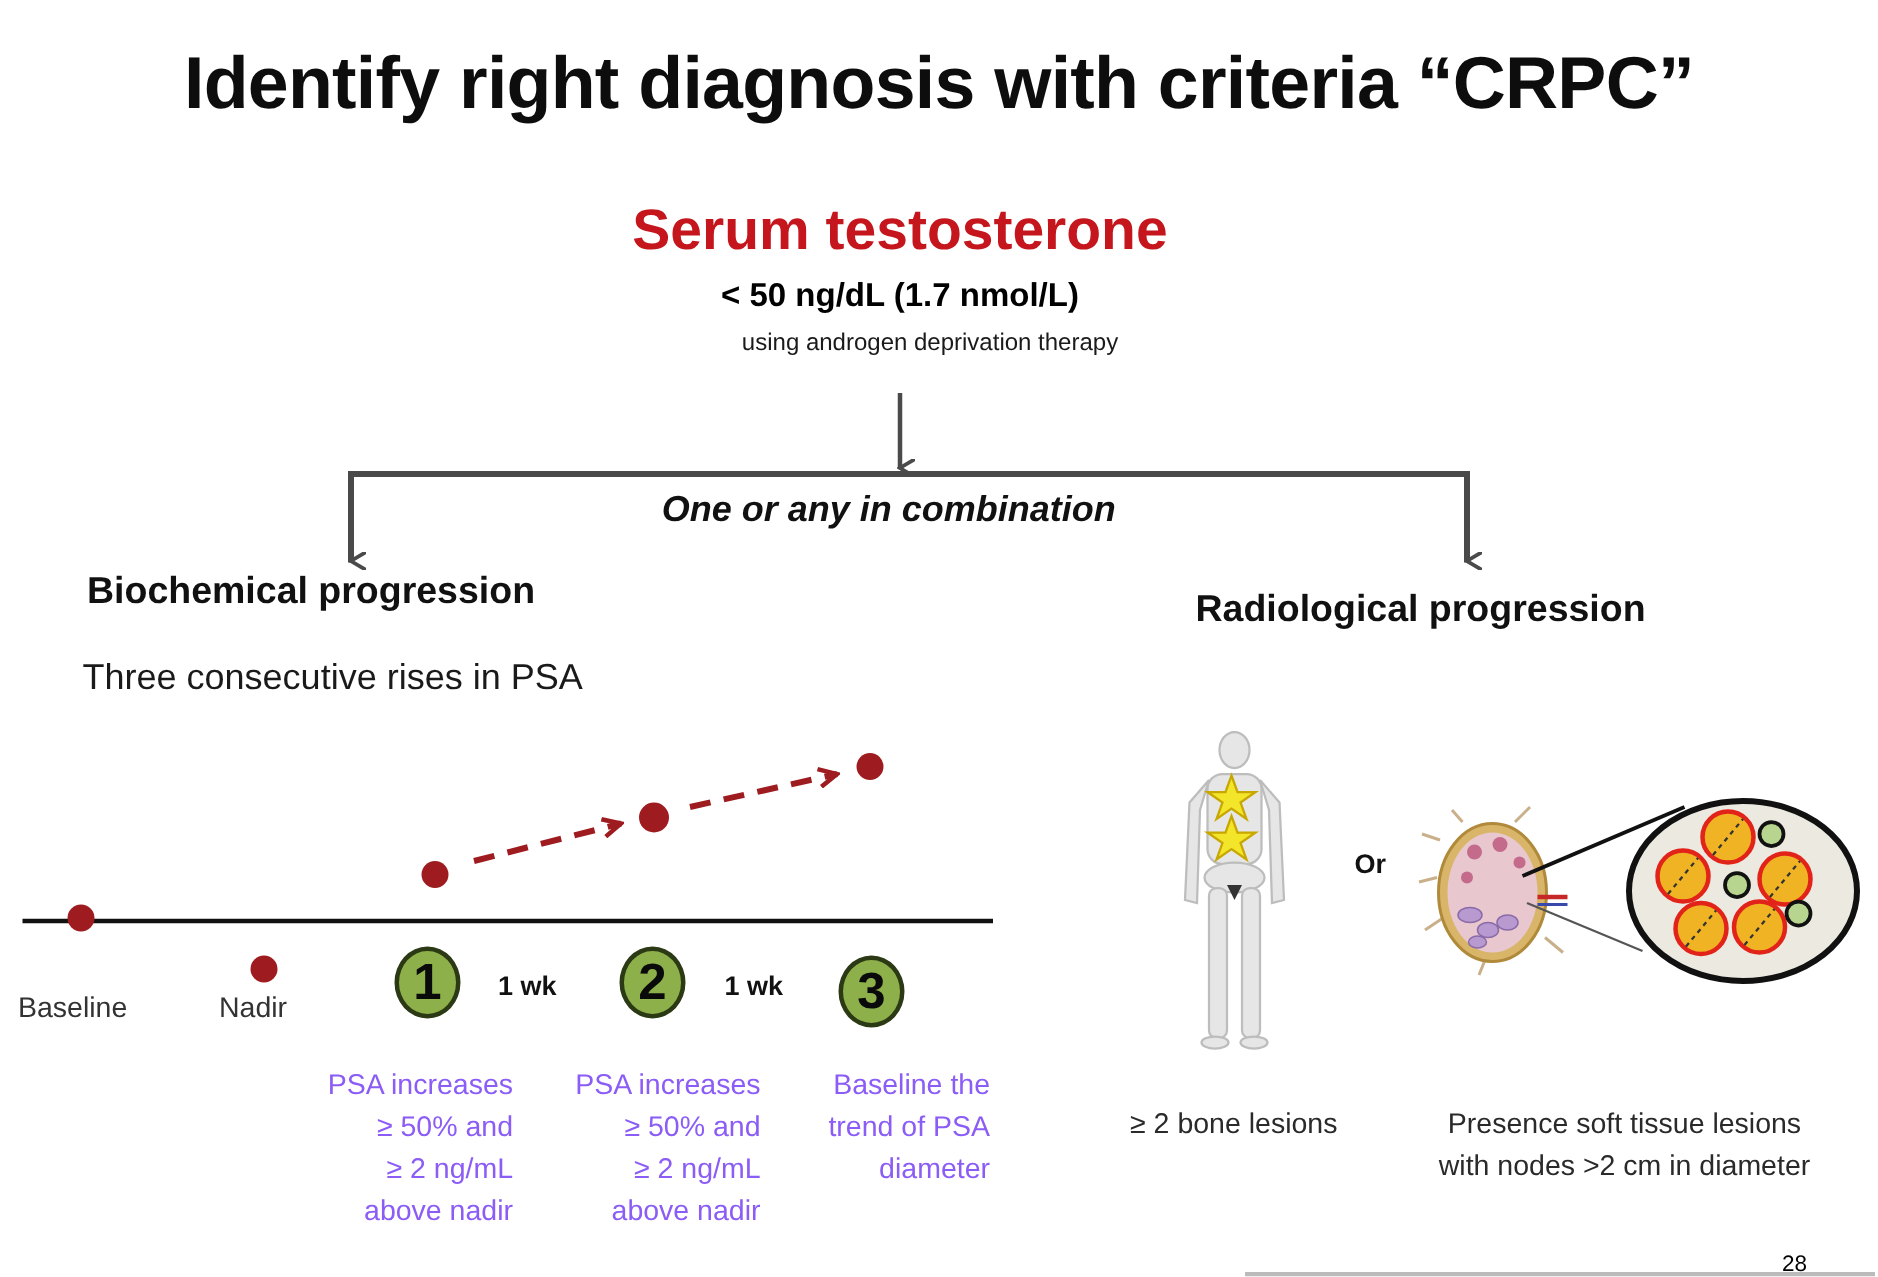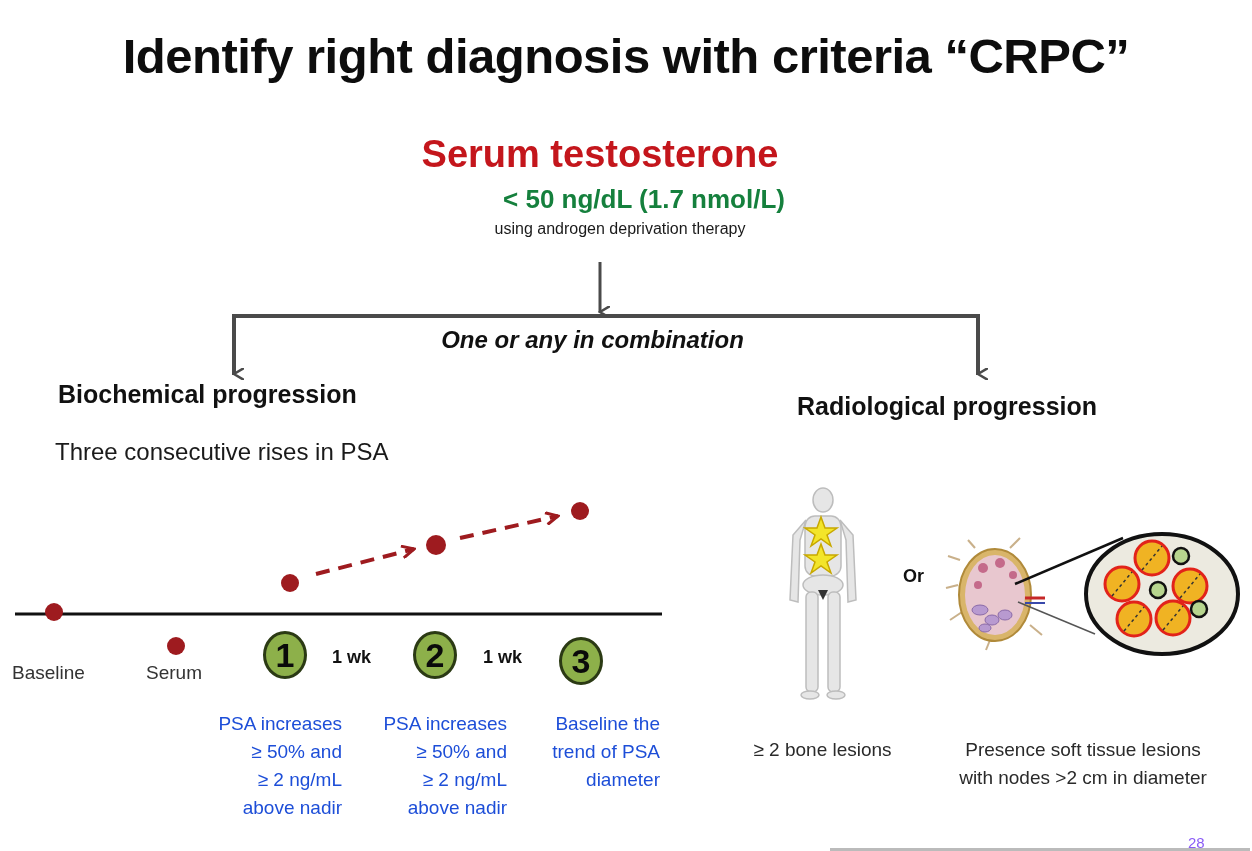--- a/index.html
+++ b/index.html
@@ -2,49 +2,49 @@
 <html><head>
 <meta charset="utf-8">
 <style>
   html, body { margin: 0; padding: 0; background: #ffffff; }
   body { width: 1252px; height: 851px; position: relative; overflow: hidden;
          font-family: "Liberation Sans", "DejaVu Sans", sans-serif; color: #111; }
   .abs { position: absolute; }
   .title { left: 0; top: 28px; width: 1252px; text-align: center; font-size: 49px; font-weight: bold;
            letter-spacing: -0.5px; color: #0d0d0d; }
   .serum { left: 0; top: 133px; width: 1200px; text-align: center; font-size: 38px; font-weight: bold; color: #c4161c; }
-  .level { left: 0; top: 184px; width: 1200px; text-align: center; font-size: 26px; font-weight: bold; color: #15803d; padding-left: 44px; }
+  .level { left: 0; top: 184px; width: 1200px; text-align: center; font-size: 22px; font-weight: bold; color: #000000; }
   .adt { left: 0; top: 220px; width: 1240px; text-align: center; font-size: 16px; color: #1a1a1a; }
   .combo { left: 0; top: 326px; width: 1185px; text-align: center; font-size: 24px; font-weight: bold; font-style: italic; color: #111; }
   .sec-head { font-size: 25px; font-weight: bold; color: #111; }
   .bio-head { left: 58px; top: 380px; }
   .rad-head { left: 797px; top: 392px; }
   .bio-sub { left: 55px; top: 438px; font-size: 24px; color: #1a1a1a; }
   .lbl { font-size: 19px; color: #333; }
   .baseline-lbl { left: 12px; top: 662px; }
   .nadir-lbl { left: 146px; top: 662px; }
   .wk { font-size: 18px; font-weight: bold; color: #111; }
   .wk1 { left: 332px; top: 647px; }
   .wk2 { left: 483px; top: 647px; }
   .badge { width: 44px; height: 48px; border-radius: 50%; background: #8db04a; border: 3px solid #2b3a14;
            box-sizing: border-box; display: flex; align-items: center; justify-content: center;
            font-size: 34px; font-weight: bold; color: #0a0a0a; }
   .b1 { left: 263px; top: 631px; }
   .b2 { left: 413px; top: 631px; }
   .b3 { left: 559px; top: 637px; }
-  .crit { font-size: 19px; color: #1d4ed8; line-height: 28px; text-align: right; }
+  .crit { font-size: 19px; color: #8b5cf6; line-height: 28px; text-align: right; }
   .crit div { white-space: nowrap; }
   .c1 { left: 190px; top: 710px; width: 152px; }
   .c2 { left: 355px; top: 710px; width: 152px; }
   .c3 { left: 510px; top: 710px; width: 150px; }
   .rad-txt { font-size: 19px; color: #2a2a2a; line-height: 28px; text-align: center; }
   .r1 { left: 735px; top: 736px; width: 175px; }
   .r2 { left: 928px; top: 736px; width: 310px; }
   .or-lbl { left: 903px; top: 566px; font-size: 18px; font-weight: bold; color: #111; }
-  .page-num { left: 1188px; top: 834px; font-size: 15px; color: #8b5cf6; }
+  .page-num { left: 1188px; top: 834px; font-size: 15px; color: #000000; }
   .footer-clip { left: 830px; top: 843px; width: 420px; height: 8px; overflow: hidden; }
   .footer-clip span { display: block; height: 3px; margin-top: 5px; background: #bbb; }
   svg { position: absolute; left: 0; top: 0; }
 </style>
 </head>
 <body>
 
 <svg width="1252" height="851" viewBox="0 0 1252 851">
   <defs>
     <marker id="ahGray" markerWidth="12" markerHeight="12" refX="6" refY="10" orient="auto" markerUnits="userSpaceOnUse">
@@ -139,21 +139,21 @@
 
 <div class="abs title">Identify right diagnosis with criteria “CRPC”</div>
 <div class="abs serum">Serum testosterone</div>
 <div class="abs level">&lt; 50 ng/dL (1.7 nmol/L)</div>
 <div class="abs adt">using androgen deprivation therapy</div>
 <div class="abs combo">One or any in combination</div>
 
 <div class="abs sec-head bio-head">Biochemical progression</div>
 <div class="abs bio-sub">Three consecutive rises in PSA</div>
 <div class="abs lbl baseline-lbl">Baseline</div>
-<div class="abs lbl nadir-lbl">Serum</div>
+<div class="abs lbl nadir-lbl">Nadir</div>
 
 <div class="abs badge b1">1</div>
 <div class="abs wk wk1">1 wk</div>
 <div class="abs badge b2">2</div>
 <div class="abs wk wk2">1 wk</div>
 <div class="abs badge b3">3</div>
 
 <div class="abs crit c1">
   <div>PSA increases</div>
   <div>≥ 50% and</div>

